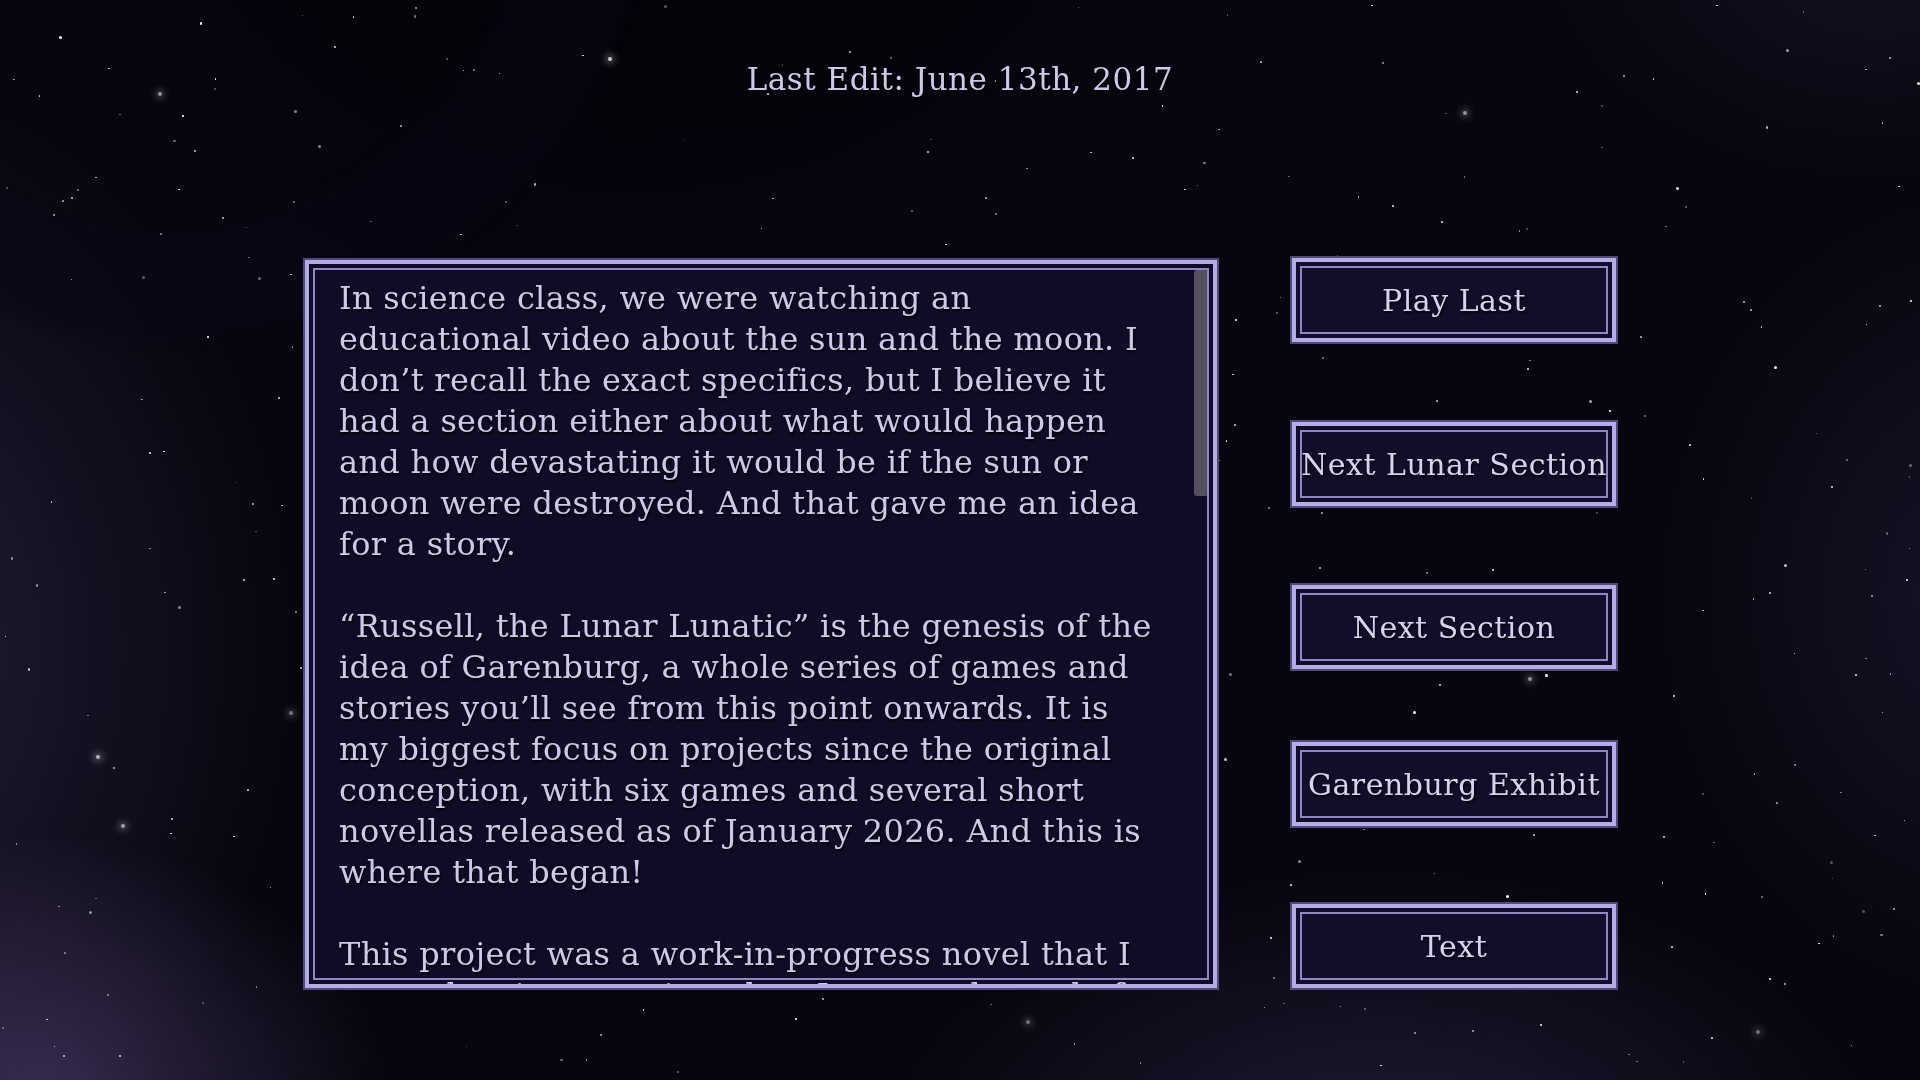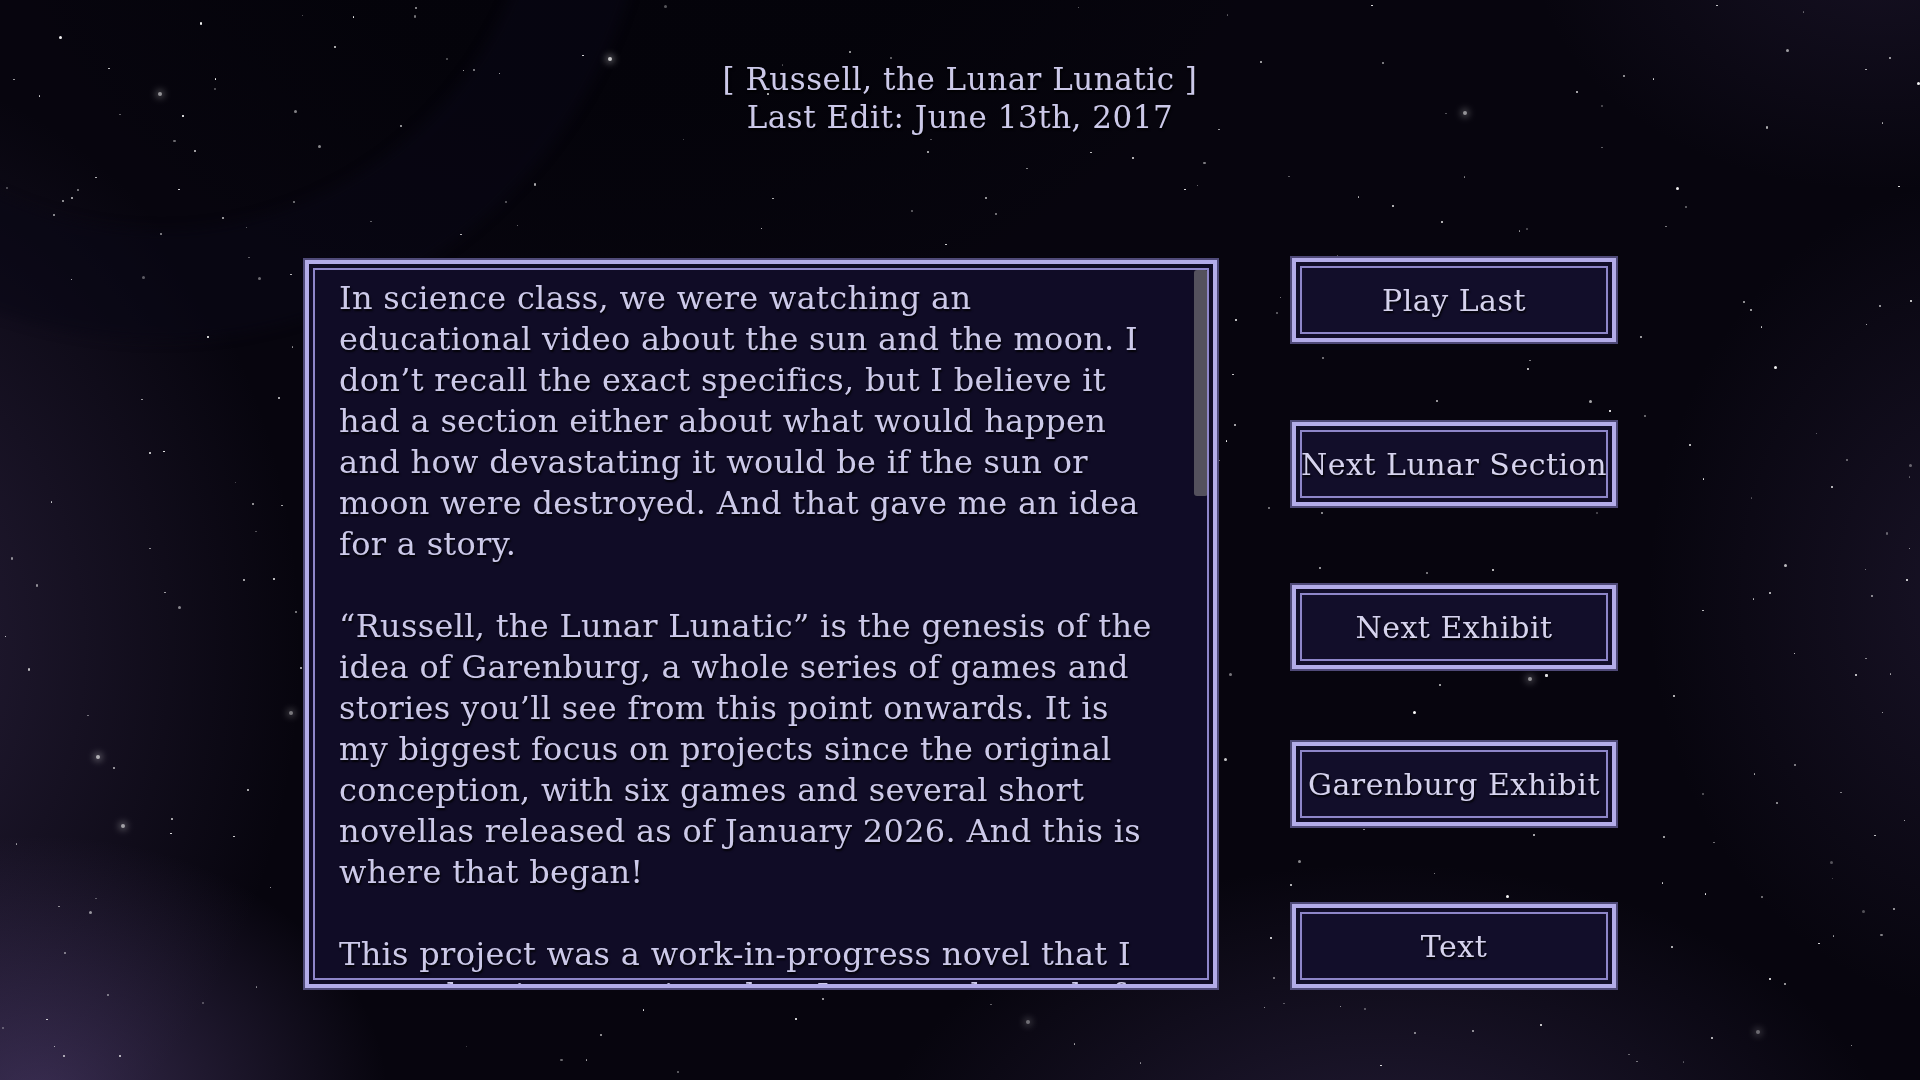--- a/index.html
+++ b/index.html
@@ -528,34 +528,33 @@
       <div class="star" style="left: 1441.2px; top: 220.5px; width: 2.2px; height: 2.2px; opacity: 0.91;"></div>
       <div class="star" style="left: 622.6px; top: 603px; width: 3px; height: 3px; opacity: 0.77;"></div>
       <div class="star" style="left: 252.1px; top: 503.4px; width: 1.6px; height: 1.6px; opacity: 0.65;"></div>
       <div class="star" style="left: 615.6px; top: 516.6px; width: 1.6px; height: 1.6px; opacity: 0.63;"></div>
       <div class="star" style="left: 809.5px; top: 628.2px; width: 1.6px; height: 1.6px; opacity: 0.32;"></div>
       <div class="star" style="left: 178.1px; top: 188.8px; width: 1.6px; height: 1.6px; opacity: 0.94;"></div>
     </div>
 
   <div class="ui">
     <header class="title">
-      <div>[ Russell, the Lunar Lunatic ]</div>
       <div>Last Edit: June 13th, 2017</div>
     </header>
 
     <section class="panel frame">
       <div class="panel-text">
         <p>In science class, we were watching an educational video about the sun and the moon. I don’t recall the exact specifics, but I believe it had a section either about what would happen and how devastating it would be if the sun or moon were destroyed. And that gave me an idea for a story.</p>
         <p>“Russell, the Lunar Lunatic” is the genesis of the idea of Garenburg, a whole series of games and stories you’ll see from this point onwards. It is my biggest focus on projects since the original conception, with six games and several short novellas released as of January 2026. And this is where that began!</p>
         <p>This project was a work-in-progress novel that I started trying to write when I was at the end of</p>
       </div>
       <div class="scroll-thumb"></div>
     </section>
 
     <nav>
       <button class="btn frame btn-1">Play Last</button>
       <button class="btn frame btn-2">Next Lunar Section</button>
-      <button class="btn frame btn-3">Next Exhibit</button>
+      <button class="btn frame btn-3">Next Section</button>
       <button class="btn frame btn-4">Garenburg Exhibit</button>
       <button class="btn frame btn-5">Text</button>
     </nav>
   </div>
 </div>
 
 </body></html>

